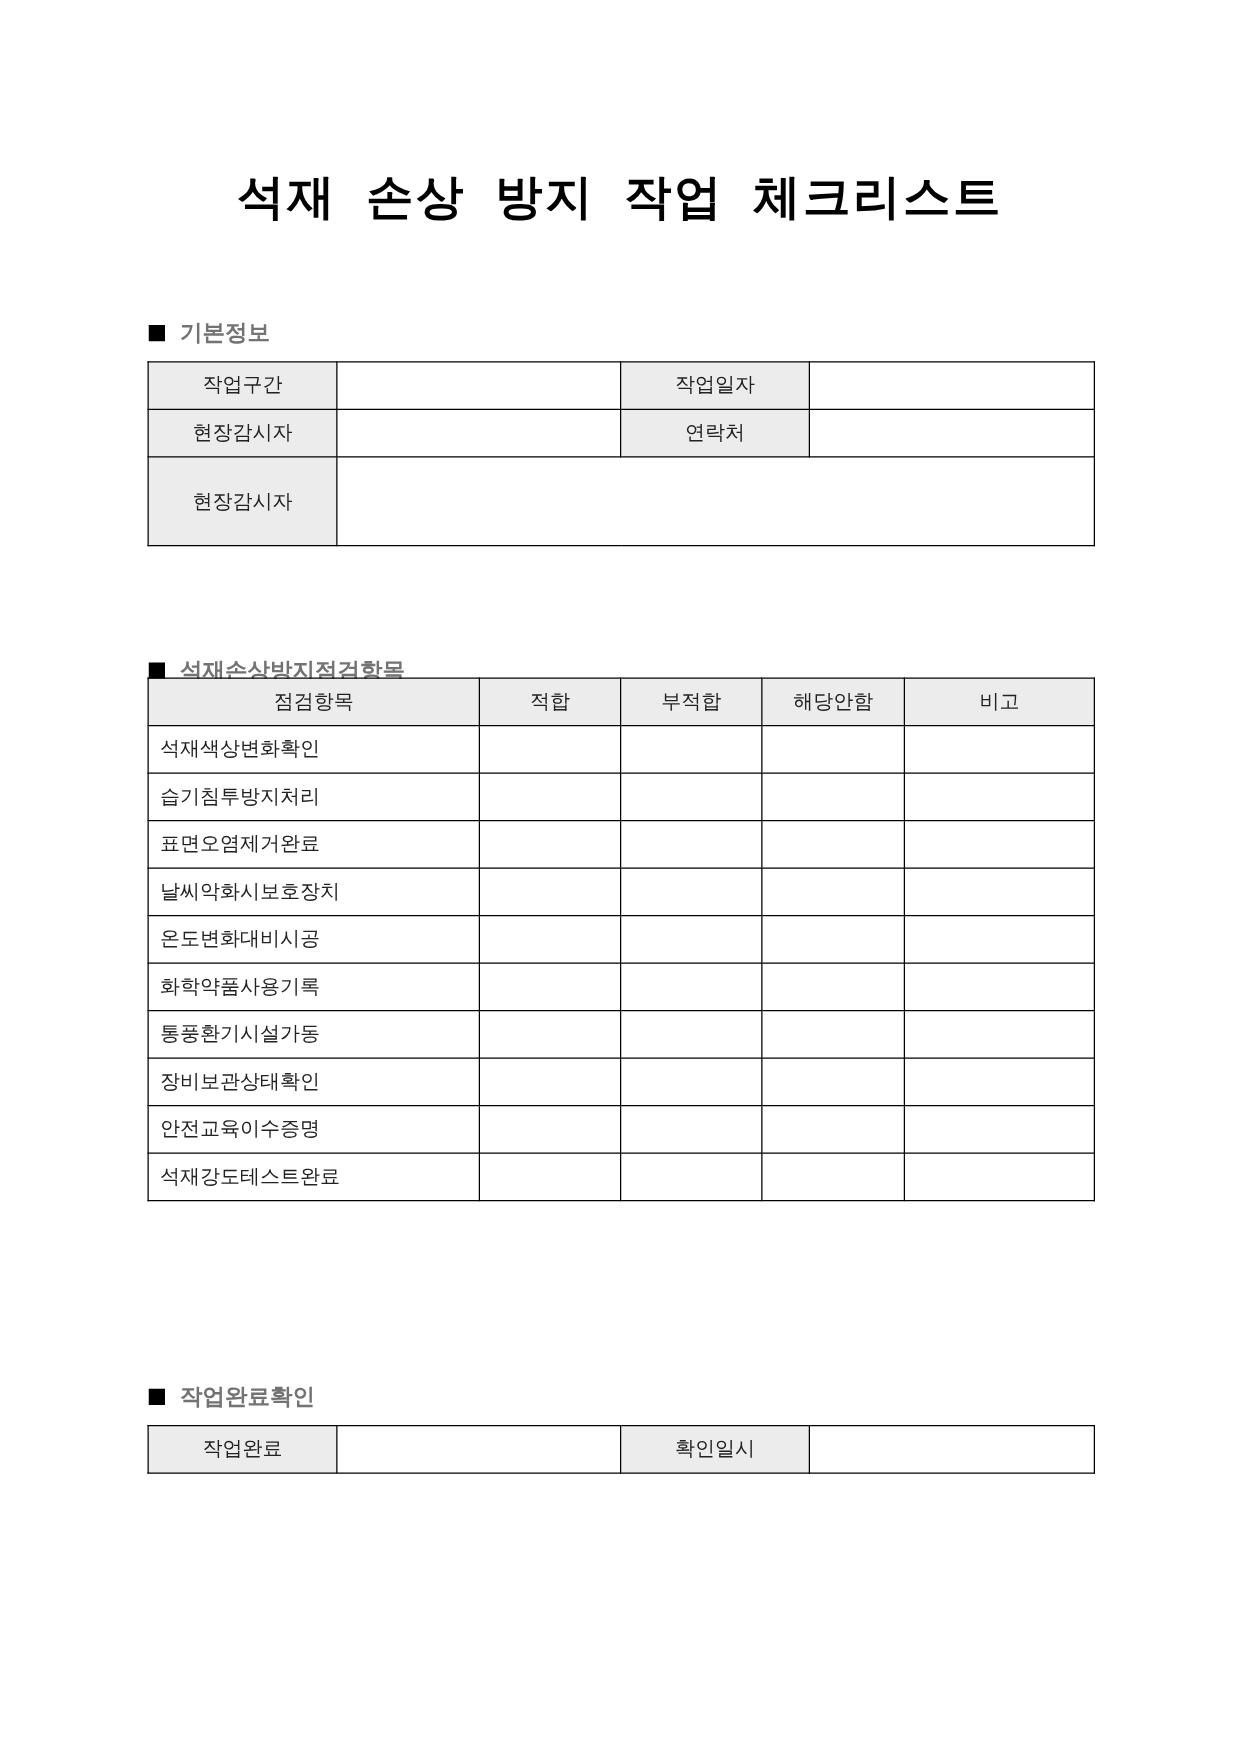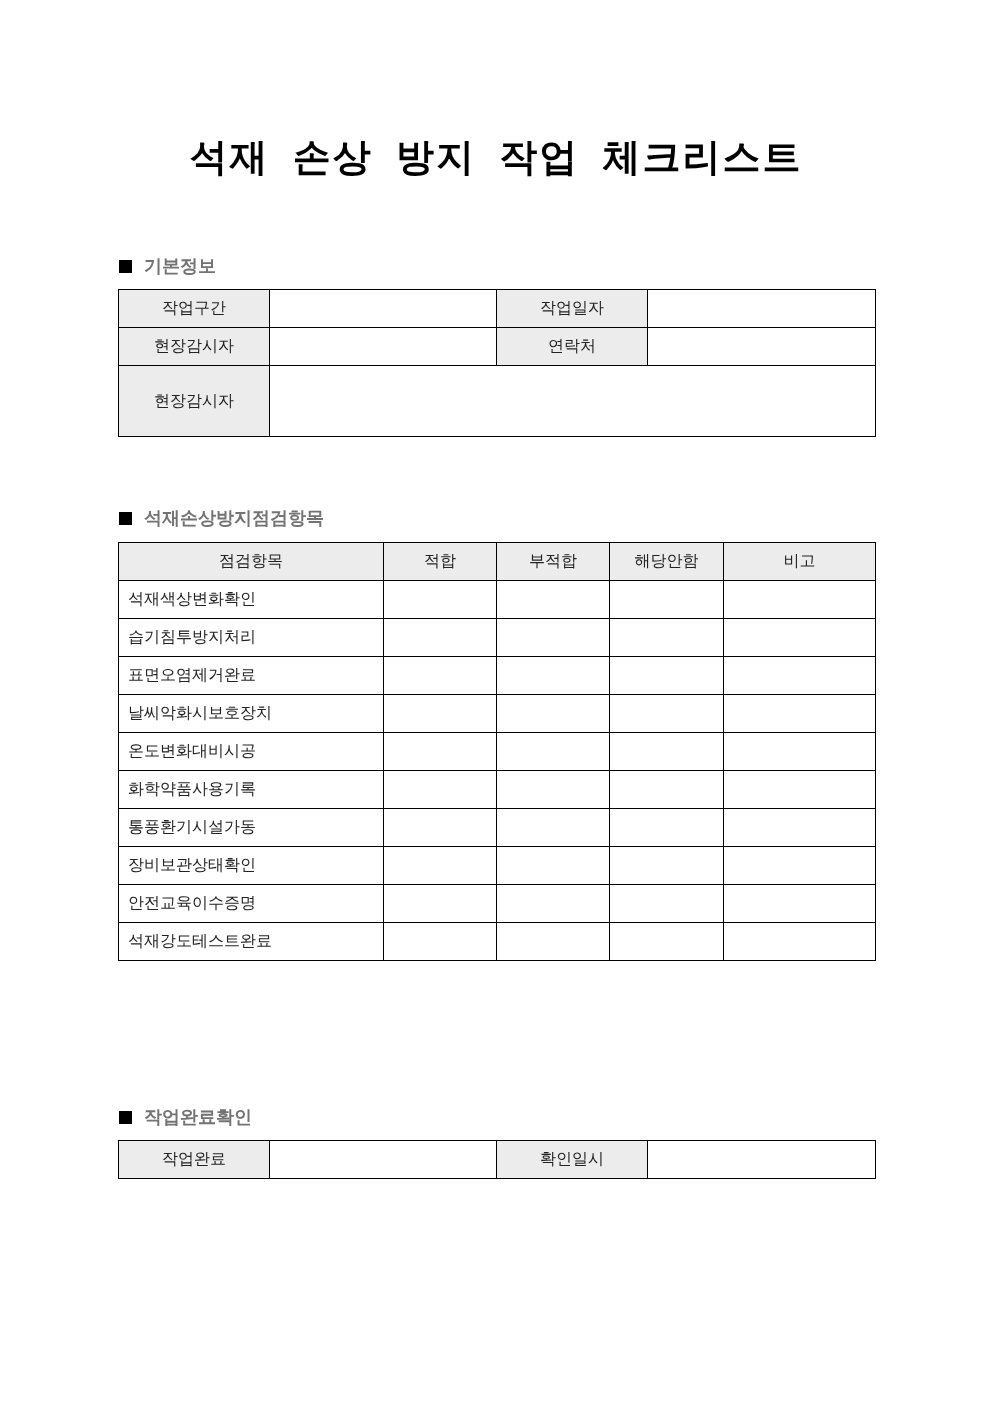--- a/index.html
+++ b/index.html
@@ -64,21 +64,21 @@
     <td class="lbl">연락처</td>
     <td class="val"></td>
   </tr>
   <tr style="height:71px;">
     <td class="lbl">현장감시자</td>
     <td class="val" colspan="3"></td>
   </tr>
 </tbody>
   </table>
 
-<div class="section-head" style="top:506px;">
+<div class="section-head" style="top:524px;">
   <span class="sq"></span>
   <span>석재손상방지점검항목</span>
 </div>
 <table style="top:542px;">
   <colgroup>
       <col style="width:265px">
       <col style="width:113px">
       <col style="width:113px">
       <col style="width:114px">
       <col style="width:152px">

